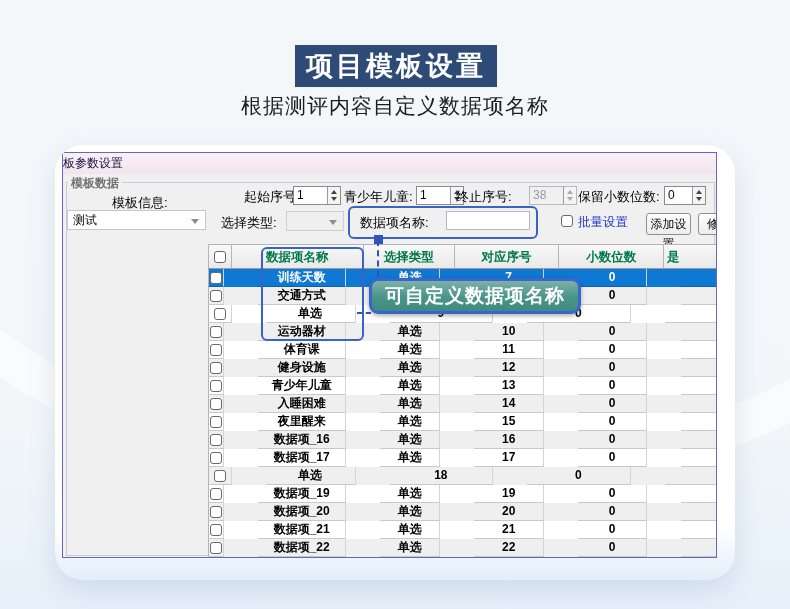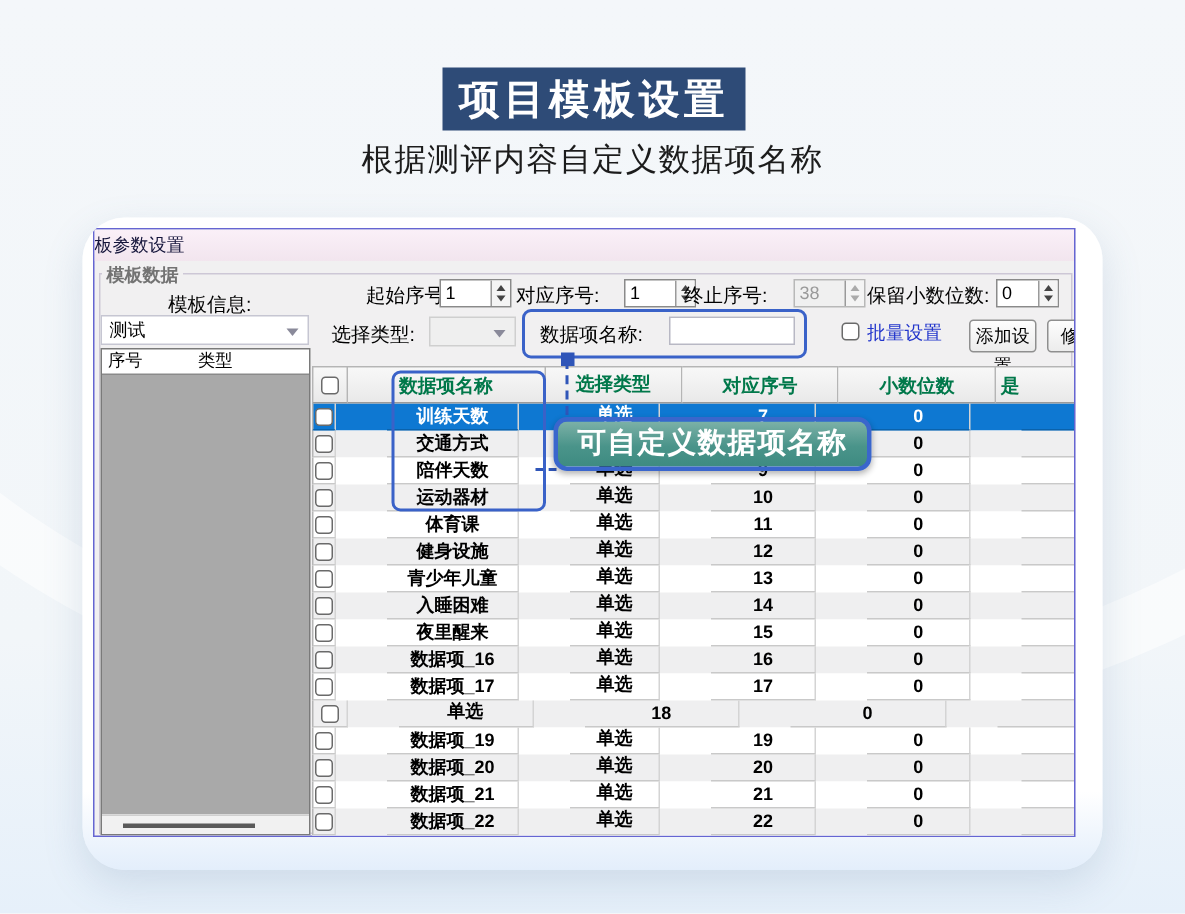--- a/index.html
+++ b/index.html
@@ -68,21 +68,21 @@
   .thead .cell { background:linear-gradient(180deg,#f8f8f8,#e9e9e9); border-right:1px solid #b5b5b5;
                  border-bottom:1px solid #9a9a9a; border-top:1px solid #b5b5b5; color:#00784a; font-weight:bold;
                  font-size:12.5px; line-height:24px; text-align:center; overflow:hidden; white-space:nowrap; }
   .trow { display:flex; height:18px; background:#fff;gap:34px; }
   .trow.striped { background:#efeff0; }
   .trow .cell { border-right:1px solid #d4d4d4; border-bottom:1px solid #c9c9c9; font-size:12px; font-weight:bold;
                 line-height:17px; text-align:center; overflow:hidden; white-space:nowrap; }
   .trow.selected { background:#0e78d2; }
   .trow.selected .cell { color:#fff; border-bottom-color:#0a62ac; }
   .c-check { width:26px; display:flex; align-items:center; justify-content:center; border-left:1px solid #b5b5b5; }
-  .c-name { width:145px; } .c-type { width:100px;font-family:Liberation Mono, monospace; } .c-seq { width:115px; } .c-dec { width:115px; }
+  .c-name { width:145px; } .c-type { width:100px; } .c-seq { width:115px; } .c-dec { width:115px; }
   .c-part { width:60px; text-align:left !important; padding-left:3px; }
   
   .ann-col-box { left:198px; top:94px; width:103px; height:94px; }
   .v-dash { position:absolute; left:314px; top:87px; height:57px; border-left:2px dashed #2f55b8; z-index:24; }
   .h-dash { position:absolute; left:294px; top:159px; width:14px; border-top:2px dashed #2f55b8; z-index:24; }
   .callout { position:absolute; left:306px; top:125px; width:212px; height:36px; z-index:30;
              background:linear-gradient(180deg,#7cb1a7 0%,#4a948a 55%,#3e8b81 100%);
              border:3px solid #3a66cc; border-radius:9px; box-shadow:0 2px 4px rgba(0,0,0,.3);
              color:#fff; font-size:19px; font-weight:bold; text-align:center; line-height:30px; letter-spacing:1px; }
 </style>
@@ -101,40 +101,30 @@
       </div>
 
       <div class="groupbox"></div>
       <span class="grouplabel">模板数据</span>
 
       <span class="lbl" style="left:5px; top:41px;margin-left:44px;">模板信息:</span>
       <div class="tpl-combo">
         <span>测试</span>
         <span class="combo-arrow"></span>
       </div>
-      <div class="left-list">
-        <div class="ll-head">
-          <span class="ll-h1">序号</span>
-          <span class="ll-h2">类型</span>
-        </div>
-        <div class="ll-body"></div>
-        <div class="ll-scroll">
-          <div class="ll-thumb"></div>
-        </div>
-      </div>
 
       <span class="lbl" style="left:158px; top:35px;margin-left:23px;">起始序号:</span>
       <div class="spin" style="left:230px; top:33px; width:48px;">
         <span class="spin-val">1</span>
         <span class="spin-btns">
             <i class="up"></i>
             <i class="dn"></i>
           </span>
       </div>
-      <span class="lbl" style="left:281px; top:35px;">对应序号:</span>
+      <span class="lbl" style="left:281px; top:35px;">青少年儿童:</span>
       <div class="spin" style="left:353px; top:33px; width:48px;">
         <span class="spin-val">1</span>
         <span class="spin-btns">
             <i class="up"></i>
             <i class="dn"></i>
           </span>
       </div>
       <span class="lbl" style="left:393px; top:35px;">终止序号:</span>
       <div class="spin disabled" style="left:466px; top:33px; width:48px;">
         <span class="spin-val">38</span>
@@ -195,21 +185,20 @@
               <div class="cell c-name">交通方式</div>
               <div class="cell c-type">单选</div>
               <div class="cell c-seq">8</div>
               <div class="cell c-dec">0</div>
               <div class="cell c-part"></div>
             </div>
             <div class="trow">
               <div class="cell c-check">
                 <span class="cb"></span>
               </div>
-              <div class="cell c-name">陪伴天数</div>
               <div class="cell c-type">单选</div>
               <div class="cell c-seq">9</div>
               <div class="cell c-dec">0</div>
               <div class="cell c-part"></div>
             </div>
             <div class="trow striped">
               <div class="cell c-check">
                 <span class="cb"></span>
               </div>
               <div class="cell c-name">运动器材</div>

